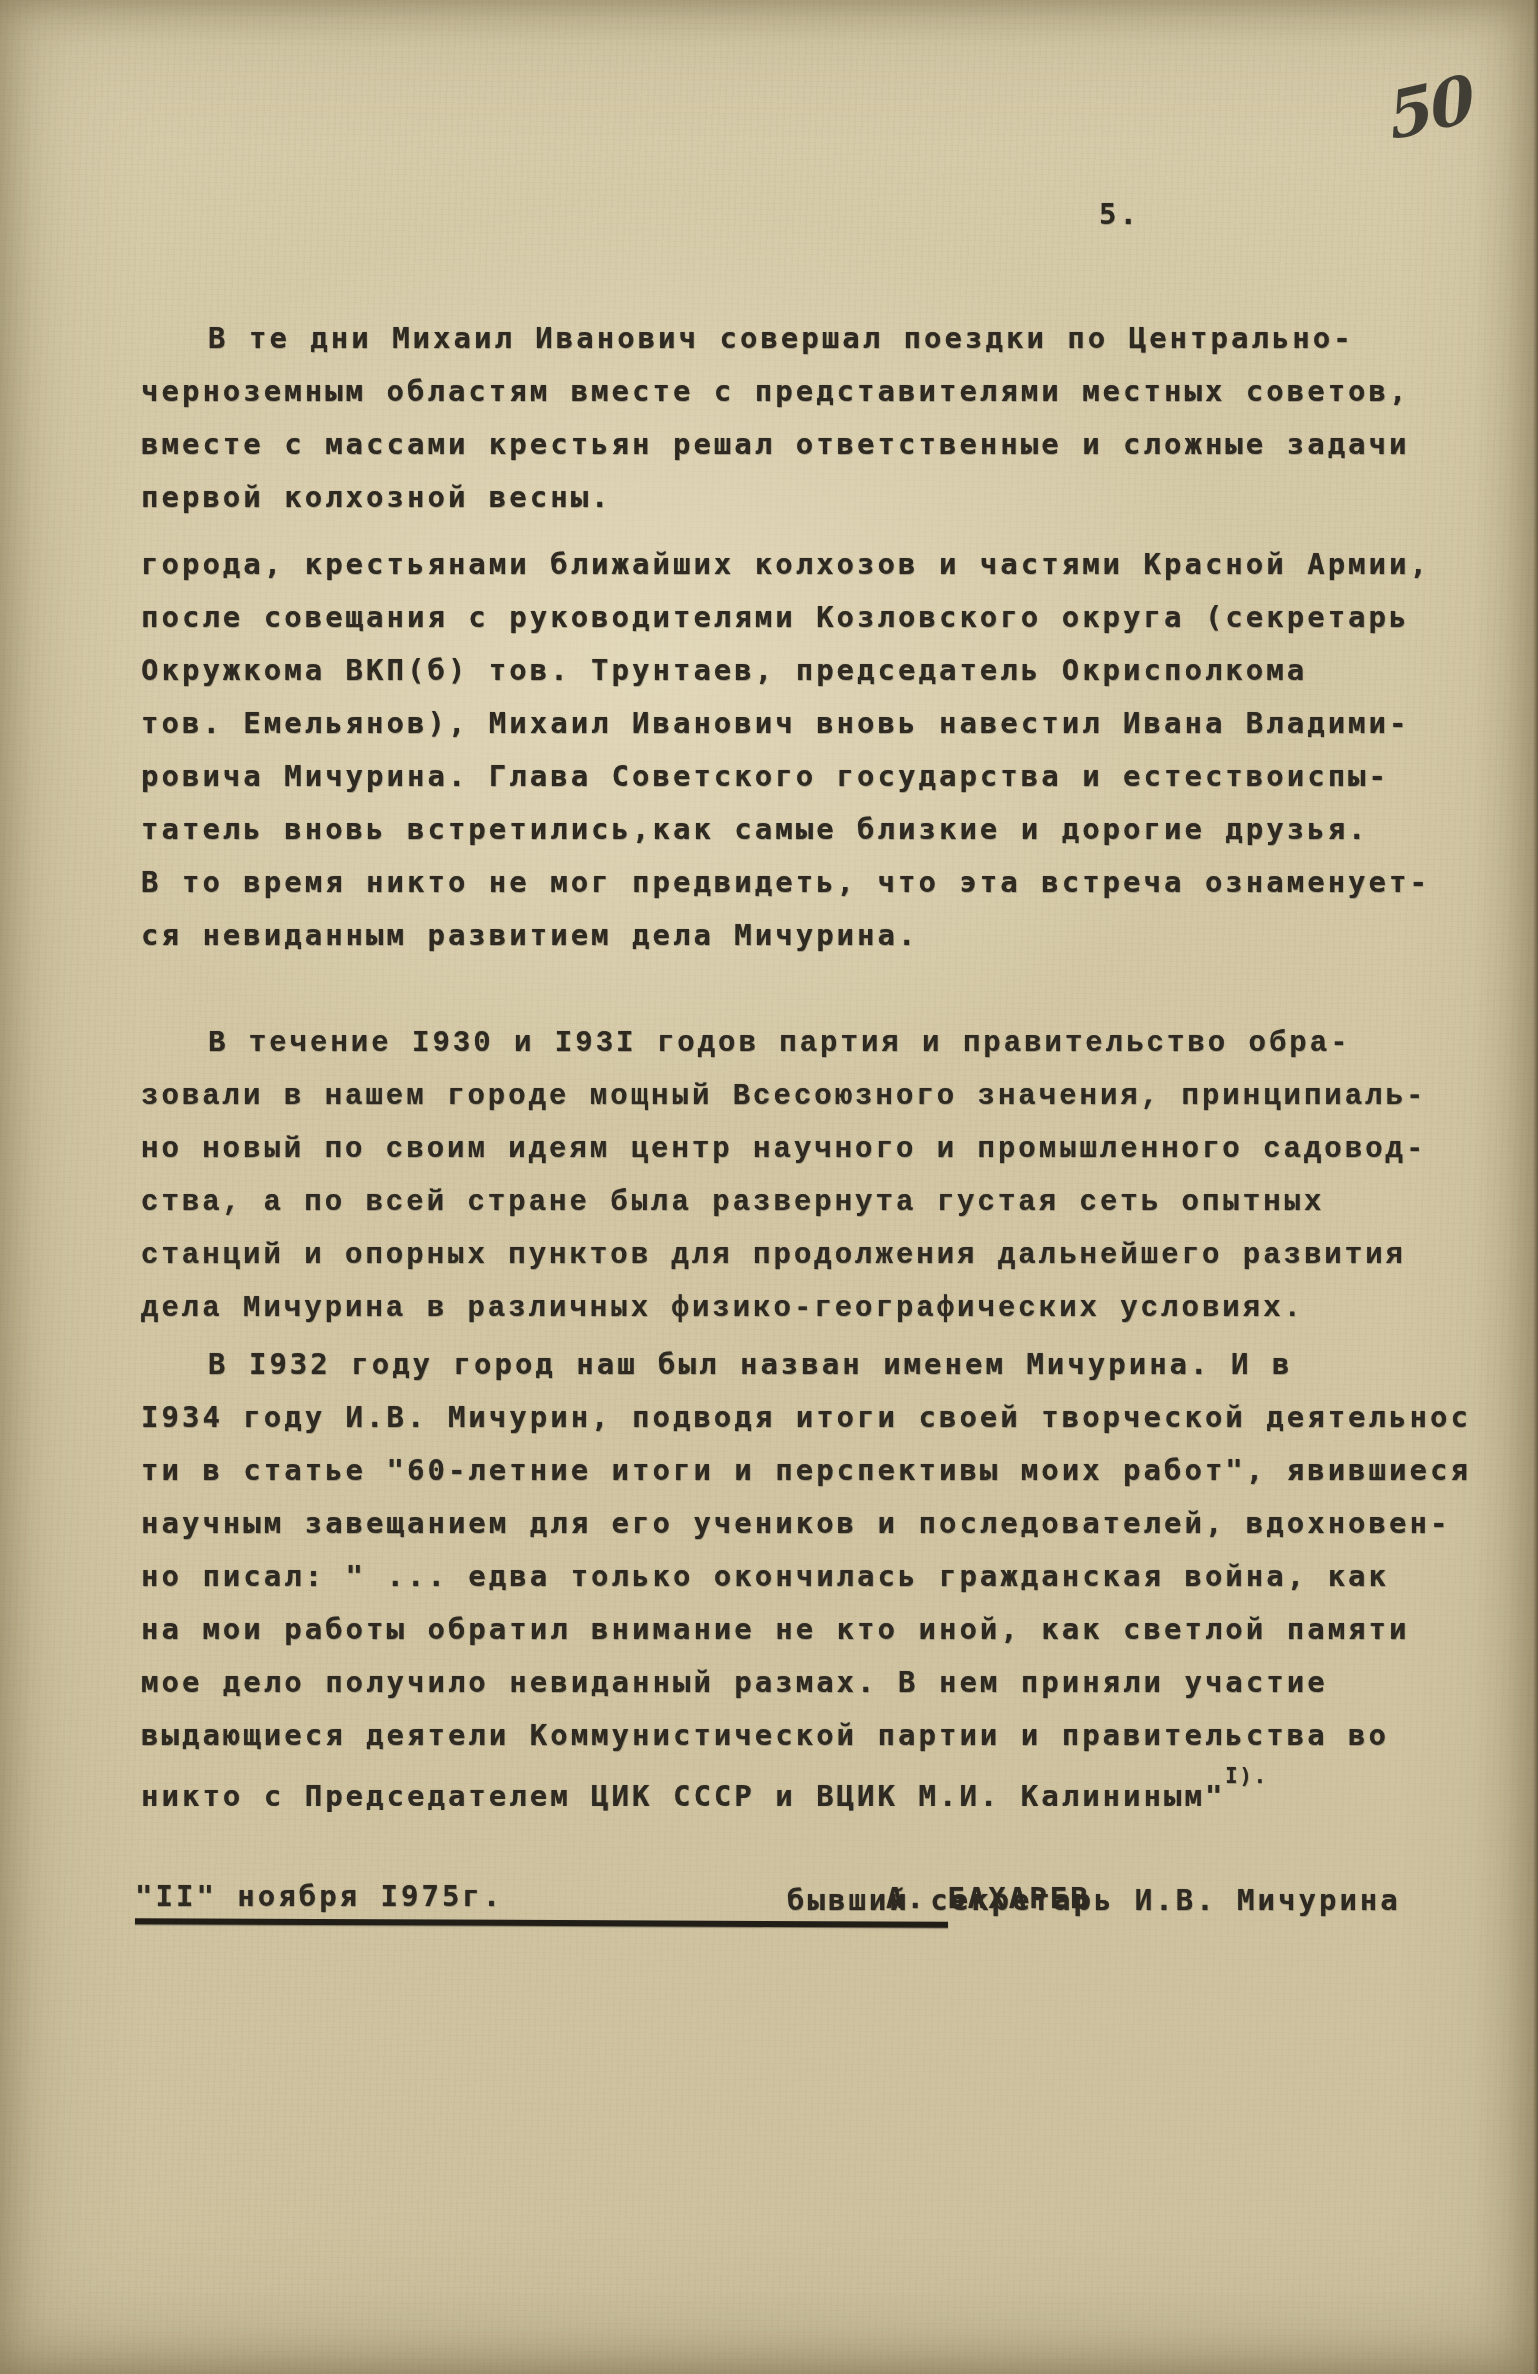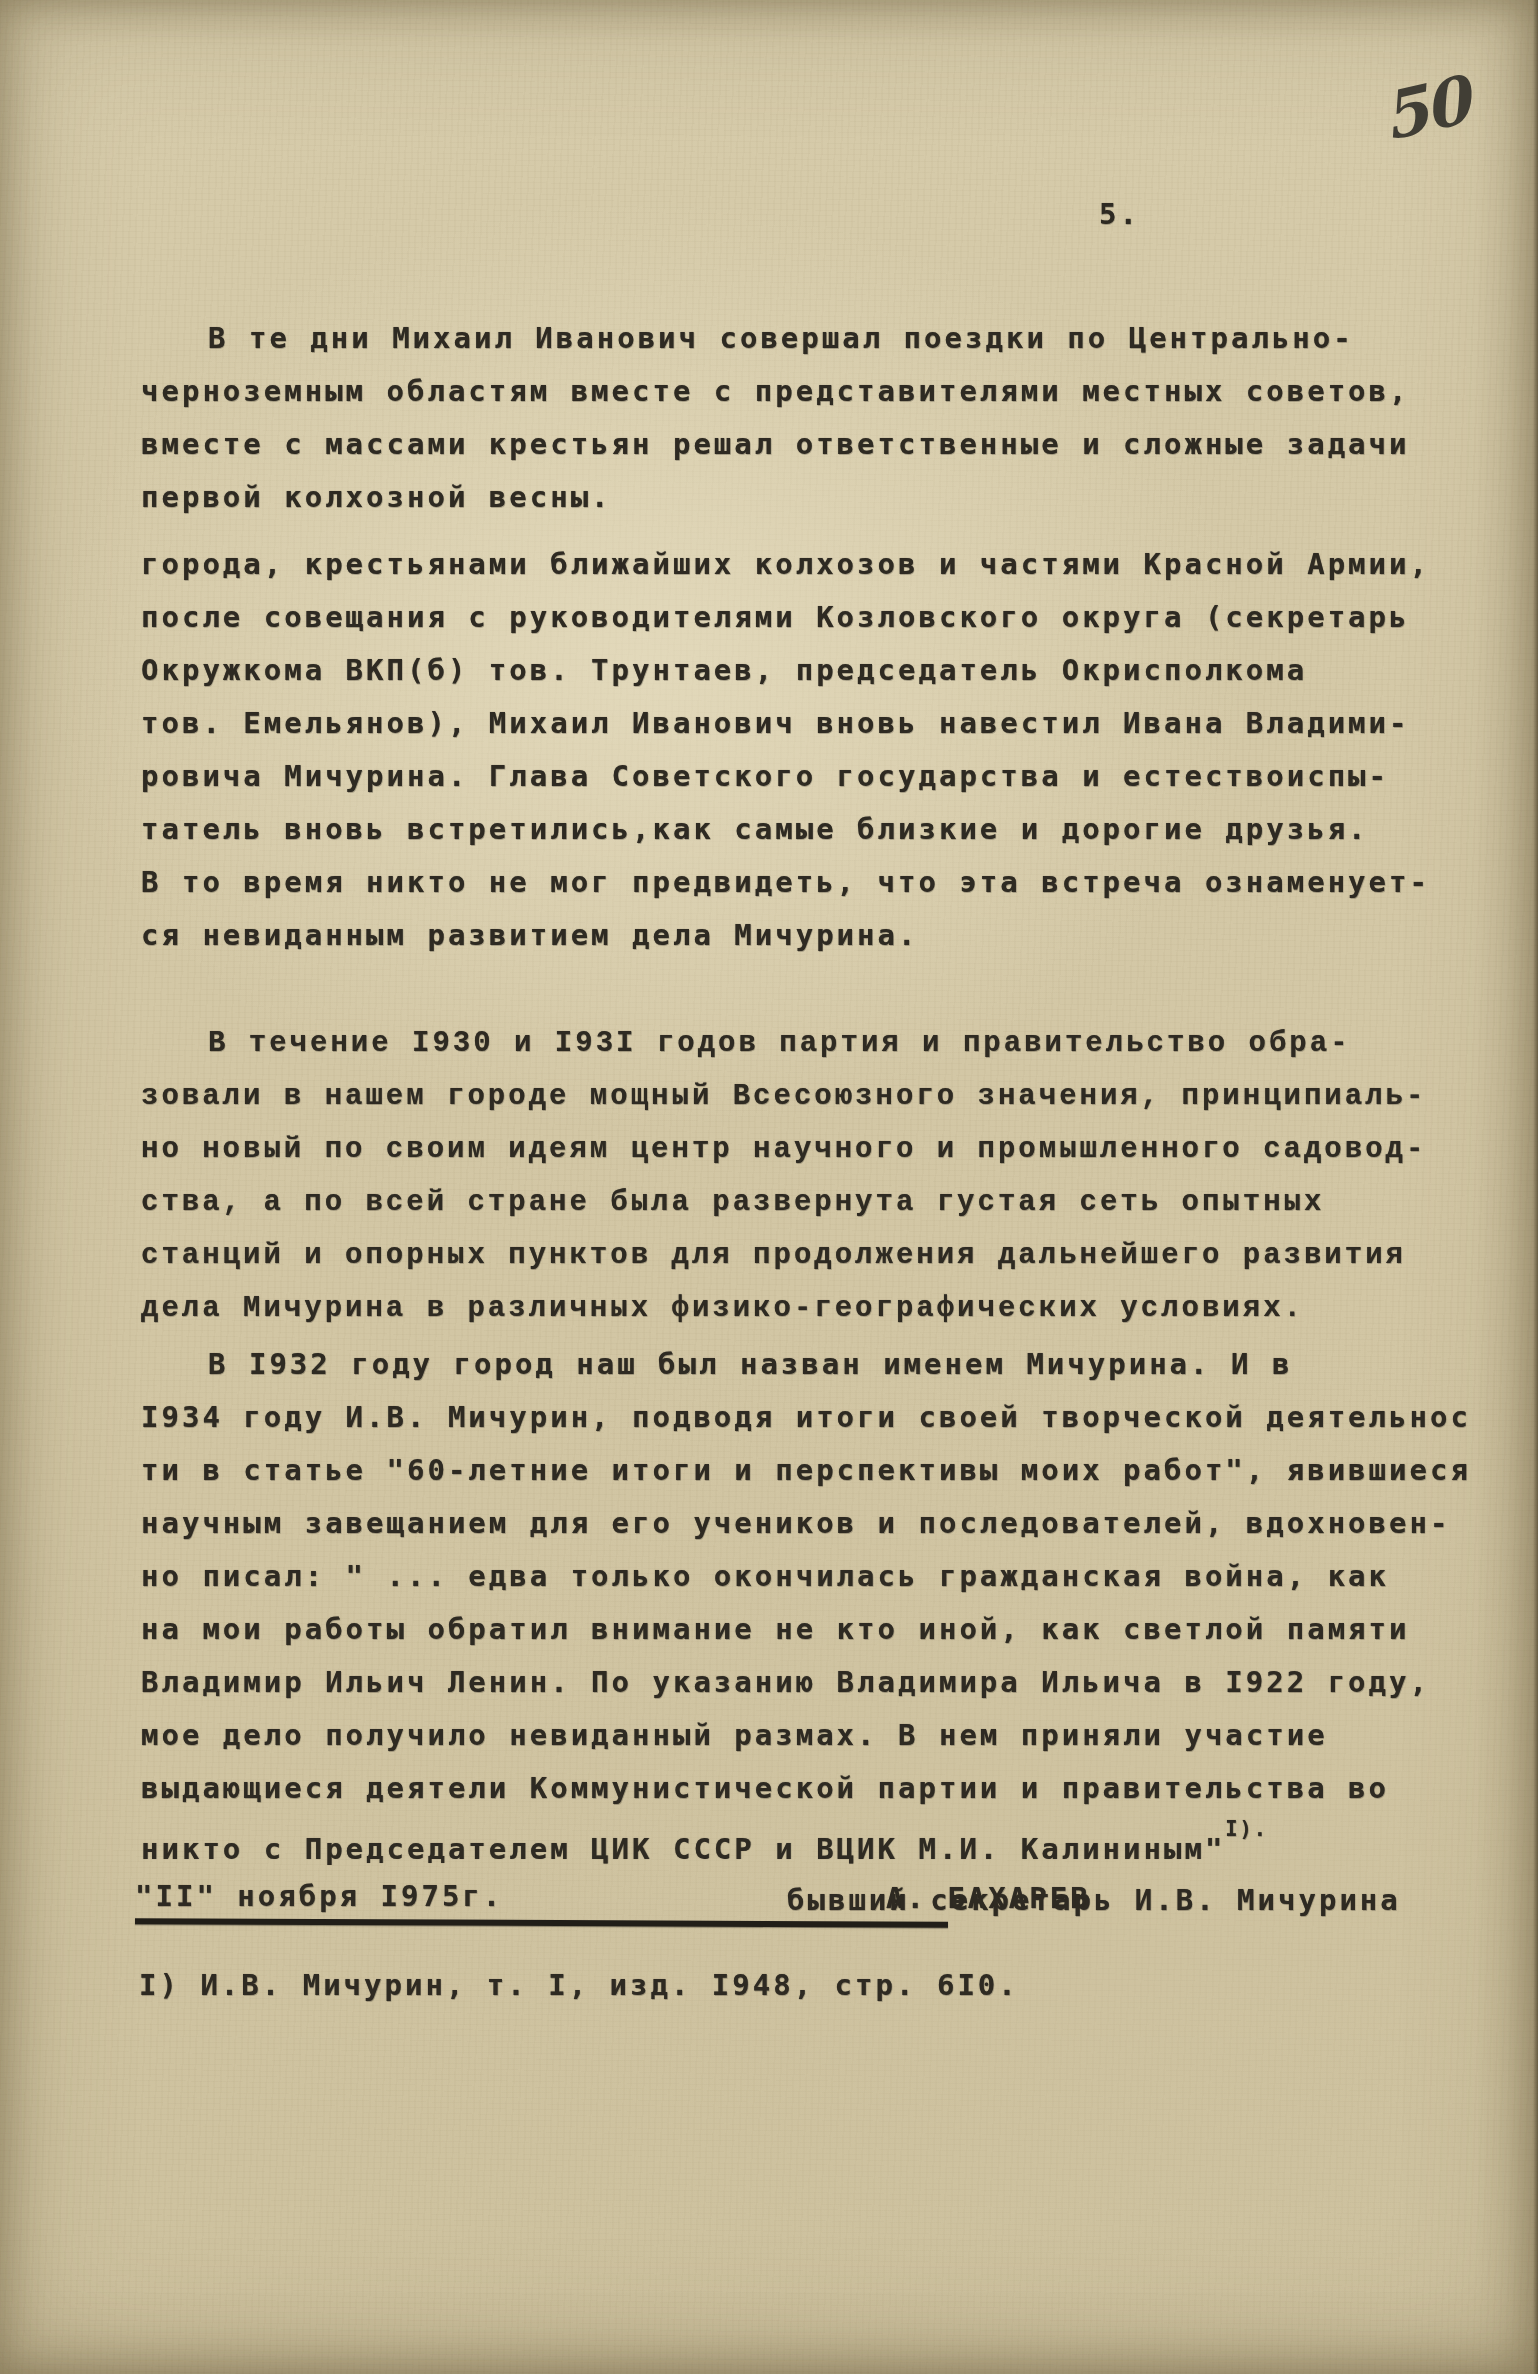--- a/index.html
+++ b/index.html
@@ -108,31 +108,29 @@
     <div class="line">дела Мичурина в различных физико-географических условиях.</div>
   </div>
 
   <div class="para ink" style="top:1338px;">
     <div class="line indent">В I932 году город наш был назван именем Мичурина. И в</div>
     <div class="line">I934 году И.В. Мичурин, подводя итоги своей творческой деятельнос</div>
     <div class="line">ти в статье "60-летние итоги и перспективы моих работ", явившиеся</div>
     <div class="line">научным завещанием для его учеников и последователей, вдохновен-</div>
     <div class="line">но писал: " ... едва только окончилась гражданская война, как</div>
     <div class="line">на мои работы обратил внимание не кто иной, как светлой памяти</div>
-    <div class="line">Владимир Ильич Ленин. По указанию Владимира Ильича в I922 году,</div>
     <div class="line">мое дело получило невиданный размах. В нем приняли участие</div>
     <div class="line">выдающиеся деятели Коммунистической партии и правительства во</div>
     <div class="line">
       <span>никто с Председателем ЦИК СССР и ВЦИК М.И. Калининым"</span><sup class="fnref">I).</sup>
     </div>
   </div>
 
   <div class="abs ink" style="left:886px; top:1841px;margin-top:40px;">А. БАХАРЕВ</div>
   <div class="abs ink" style="left:787px; top:1883px;">бывший секретарь И.В. Мичурина</div>
 
   <div class="abs ink" style="left:135px; top:1879px;">"II" ноября I975г.</div>
 
   <div class="rule"></div>
 
-  <div class="abs ink" style="left:139px; top:1968px;">I) И.В. Мичурин, т. I, изд. I948, стр. 6I0.</div>
 
 </div>
 
 
 </body></html>

